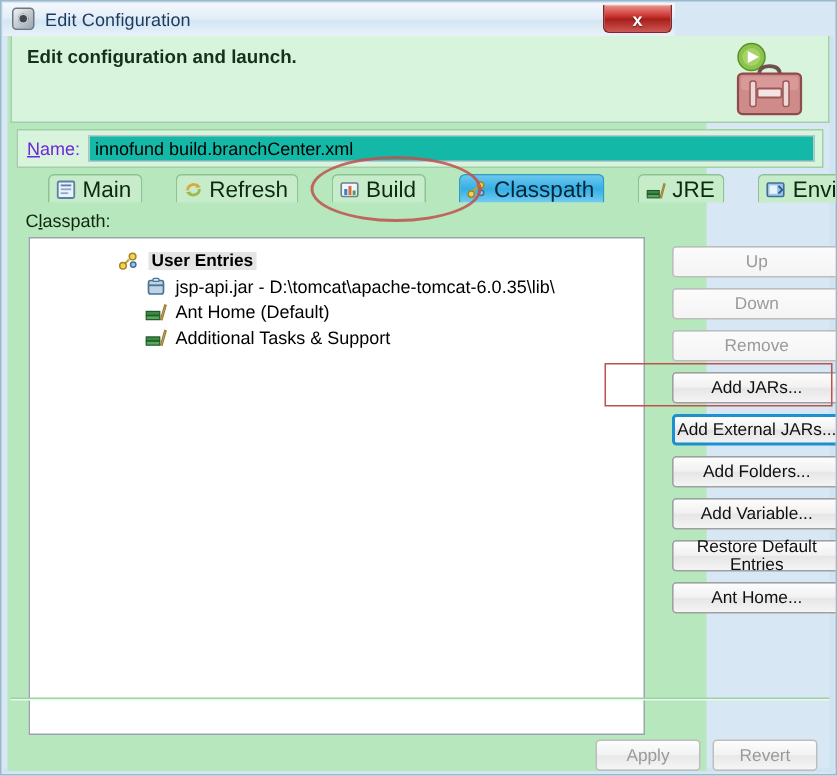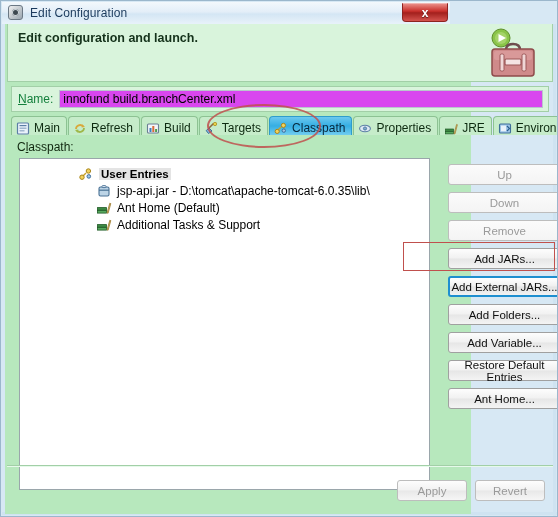--- a/index.html
+++ b/index.html
@@ -116,61 +116,62 @@
     position: absolute;
     left: 6px; top: 62px;
     width: 538px; height: 26px;
     background: #d9f4dc;
     border: 1px solid #a2cfa7;
     display: flex;
     align-items: center;
   }
   #name-label {
     font-size: 12px;
-    color: #15803d;
+    color: #6d28d9;
     margin-left: 6px;
     margin-right: 6px;
     white-space: nowrap;
   }
   #name-label u { text-decoration: underline; }
   #name-input {
     flex: 1 1 auto;
     height: 18px;
     margin-right: 5px;
-    background: #d946ef;
+    background: #14b8a6;
     border: 1px solid #b9c6cc;
     font-family: "Liberation Sans", sans-serif;
     font-size: 12px;
     color: #000000;
     padding: 0 3px;
     outline: none;
   }
 
   
   #tabs {
     position: absolute;
     left: 6px; top: 91px;
     width: 538px; height: 20px;
     display: flex;
     align-items: flex-end;
     gap: 1px;
   }
   .tab {
     height: 19px;
     display: flex;
-    align-items: flex-end;
+    align-items: center;
     padding: 0 6px 0 4px;
-    font-size: 12px;
+    font-size: 15px;
     color: #0d2a10;
     background: #c6ecca;
     border: 1px solid #8dc293;
     border-bottom: none;
     border-radius: 4px 4px 0 0;
     white-space: nowrap;
     cursor: pointer;
+    margin-left: 21px;
   }
   .tab.selected {
     background: linear-gradient(180deg, #6cc8ef 0%, #35aee3 50%, #72cdf0 100%);
     border-color: #2f9ccb;
     color: #06263a;
     font-weight: normal;
   }
   .tab .ticon {
     width: 14px; height: 13px;
     margin-right: 4px;
@@ -262,21 +263,21 @@
     border-top: 1px solid #a2cfa7;
     border-bottom: 1px solid #e6faea;
   }
   #bottom-bar {
     position: absolute;
     left: 0px; top: 443px;
     width: 550px; height: 47px;
   }
   #bottom-buttons {
     position: absolute;
-    right: 10px; top: 13px;
+    right: 10px; top: 26px;
     display: flex;
     gap: 8px;
   }
   .bbtn {
     width: 70px; height: 21px;
     background: linear-gradient(180deg, #fdfdfd 0%, #f2f2f2 48%, #e8e8e8 52%, #f6f6f6 100%);
     border: 1px solid #bdbdbd;
     border-radius: 3px;
     font-family: "Liberation Sans", sans-serif;
     font-size: 11.5px;
@@ -393,52 +394,33 @@
           <svg width="14" height="13" viewBox="0 0 14 13">
               <rect x="1.5" y="2" width="11" height="9" rx="1" fill="#f2f6fa" stroke="#6a7f93" stroke-width="1.1"></rect>
               <rect x="3.5" y="6" width="2" height="4" fill="#3a7ebf"></rect>
               <rect x="6.3" y="4" width="2" height="6" fill="#d86c3a"></rect>
               <rect x="9.1" y="7" width="2" height="3" fill="#4f9e4f"></rect>
             </svg>
         </span>
         <span>Build</span>
       </div>
 
-      <div class="tab">
-        <span class="ticon">
-          <svg width="14" height="13" viewBox="0 0 14 13">
-              <path d="M9.5 1.5 L5 6" stroke="#8c6a3f" stroke-width="1.6" fill="none"></path>
-              <polygon points="5,6 8,9 4.5,11.5 2.2,8.6" fill="#7fb4de" stroke="#3f6f99" stroke-width="1"></polygon>
-              <circle cx="11" cy="2" r="1.7" fill="#e8d04a" stroke="#a88f20" stroke-width=".8"></circle>
-            </svg>
-        </span>
-        <span>Targets</span>
-      </div>
 
       <div class="tab selected">
         <span class="ticon">
           <svg width="14" height="13" viewBox="0 0 14 13">
               <path d="M3 9 L7 5" stroke="#c9a227" stroke-width="1.4" fill="none"></path>
               <circle cx="3.2" cy="9.4" r="2.1" fill="#f2d25c" stroke="#a8851c" stroke-width="1"></circle>
               <circle cx="9.4" cy="3.4" r="2.1" fill="#f2d25c" stroke="#a8851c" stroke-width="1"></circle>
               <circle cx="9.8" cy="8.6" r="1.7" fill="#9fc6e8" stroke="#3f6f99" stroke-width="1"></circle>
             </svg>
         </span>
         <span>Classpath</span>
       </div>
 
-      <div class="tab">
-        <span class="ticon">
-          <svg width="14" height="13" viewBox="0 0 14 13">
-              <ellipse cx="7" cy="6.5" rx="5.4" ry="3.2" fill="#dfeaf4" stroke="#5c7fa6" stroke-width="1.1"></ellipse>
-              <circle cx="7" cy="6.5" r="1.6" fill="#7fa8cc" stroke="#3f6f99" stroke-width=".8"></circle>
-            </svg>
-        </span>
-        <span>Properties</span>
-      </div>
 
       <div class="tab">
         <span class="ticon">
           <svg width="14" height="13" viewBox="0 0 14 13">
               <rect x="1.5" y="7" width="8" height="2.3" fill="#3d8a44" stroke="#1f5a26" stroke-width=".7"></rect>
               <rect x="1.5" y="9.6" width="8" height="2.3" fill="#57a95e" stroke="#1f5a26" stroke-width=".7"></rect>
               <path d="M10 11.8 L12.6 2.4 L13.4 2.7 L11 11.9 Z" fill="#e0c27a" stroke="#9b7a2e" stroke-width=".7"></path>
             </svg>
         </span>
         <span>JRE</span>

